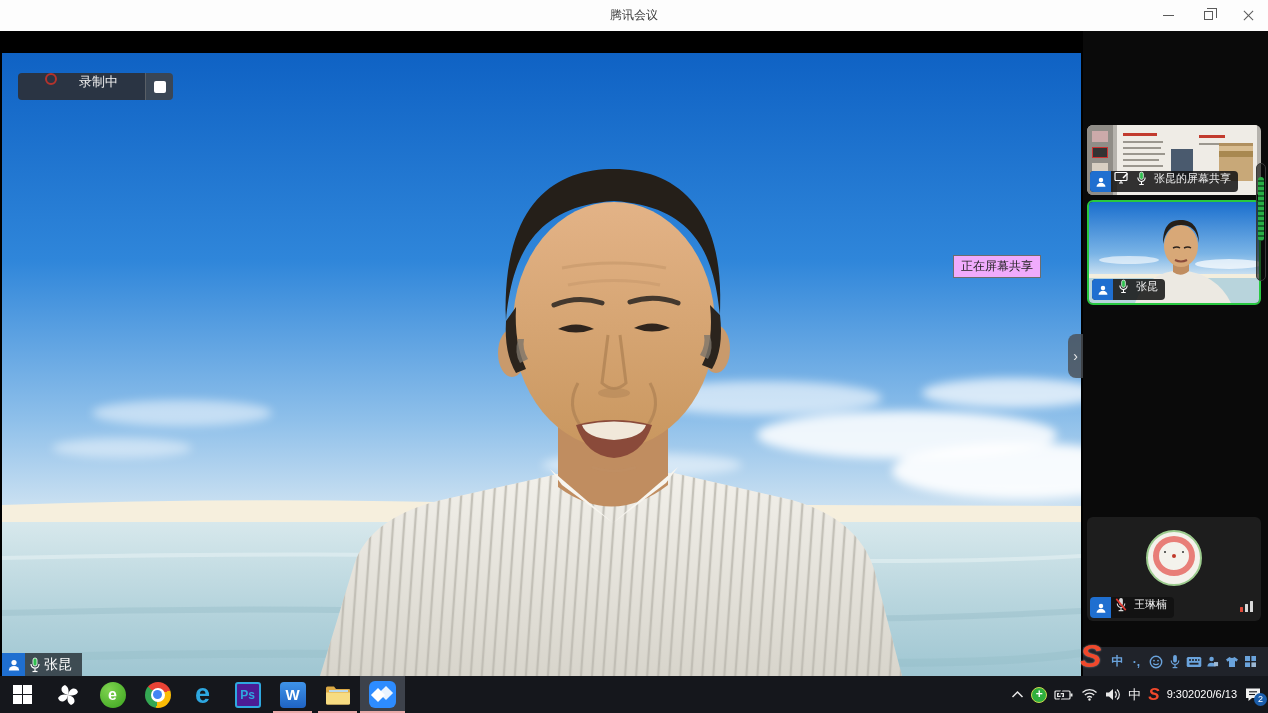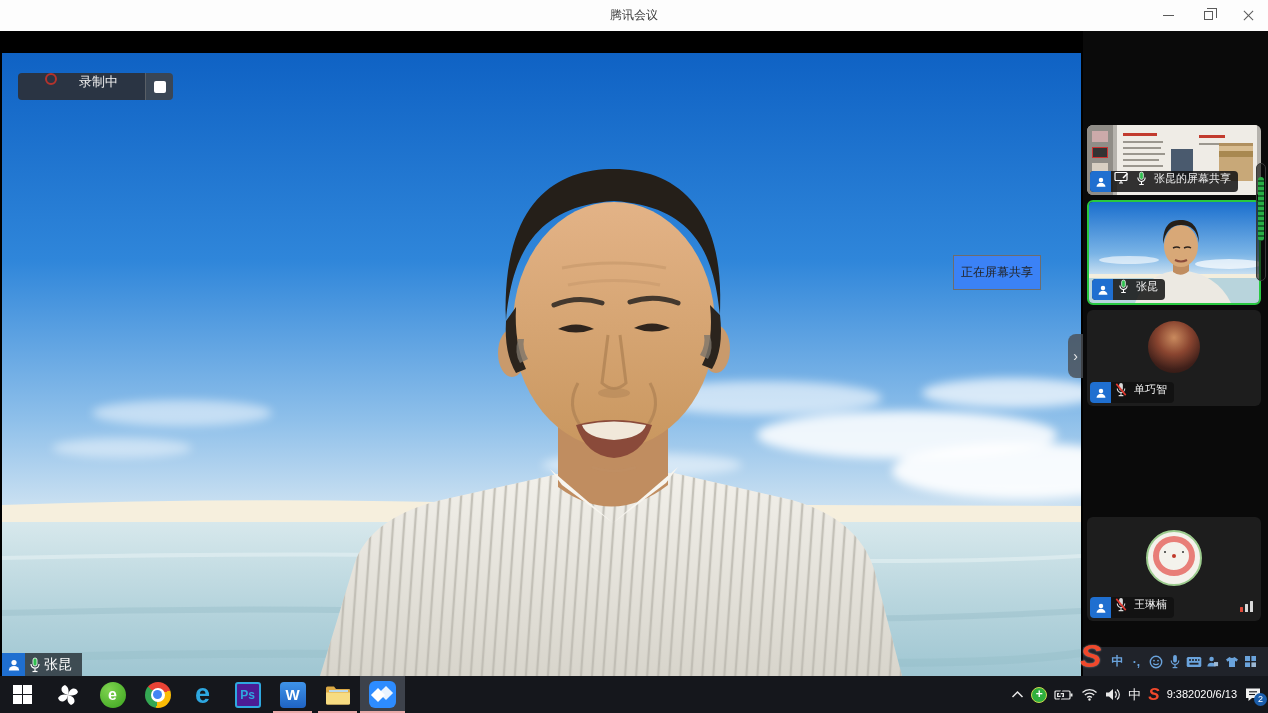--- a/index.html
+++ b/index.html
@@ -24,21 +24,21 @@
   .main-video { position:absolute; left:0; top:0; width:1083px; height:645px; background:#000; overflow:hidden; }
   .scene { position:absolute; left:2px; top:22px; width:1079px; height:623px; }
 
   .recording-pill { position:absolute; left:18px; top:42px; height:27px; display:flex; border-radius:4px; overflow:hidden; }
   .rec-left { display:flex; gap:22px; padding:0 27px; background:rgba(44,48,55,.92); }
   .rec-ring { width:12px; height:12px; border-radius:50%; border:2px solid #b4332c; }
   .rec-text { color:#f0f0f0; font-size:13px; }
   .rec-stop { width:28px; background:rgba(62,67,75,.92); display:flex; align-items:center; justify-content:center; border-left:1px solid rgba(120,120,120,.5); }
   .rec-stop-square { width:12px; height:12px; background:#fff; border-radius:2px; }
 
-  .share-tooltip { position:absolute; left:953px; top:224px; padding:8px 7px; background:#3b82f6; border:1px solid #6d6d6d; color:#222; font-size:12px; }
+  .share-tooltip { position:absolute; left:953px; top:224px; padding:2px 7px; background:#f0abfc; border:1px solid #6d6d6d; color:#222; font-size:12px; }
 
   .collapse-tab { position:absolute; left:1068px; top:303px; width:15px; height:44px; background:rgba(74,79,86,.82); border-radius:8px 0 0 8px; display:flex; align-items:center; justify-content:center; color:#e8e8e8; font-size:14px; }
 
   .speaker-label { position:absolute; left:2px; bottom:0; height:23px; display:flex; }
   .role-chip { width:23px; height:23px; display:flex; align-items:center; justify-content:center; flex:0 0 auto; }
   .role-blue { background:#1f6fd0; } .role-orange { background:#e07c1e; }
   .speaker-bar { display:flex; align-items:center; gap:3px; padding:0 10px 0 4px; background:rgba(24,28,33,.72); color:#fff; font-size:14px; }
 
   
   .sidebar { position:absolute; left:1083px; top:0; width:185px; height:645px; background:#0a0a0a; }
@@ -334,41 +334,20 @@
                 <rect x="4" y="1" width="4" height="8" rx="2" fill="#2fbf4f" stroke="#fff" stroke-width=".8"></rect>
                 <path d="M2 7 a4 4.2 0 0 0 8 0" stroke="#fff" stroke-width="1.2" fill="none"></path>
                 <line x1="6" y1="11.5" x2="6" y2="14" stroke="#fff" stroke-width="1.2"></line>
                 <line x1="3.5" y1="14.5" x2="8.5" y2="14.5" stroke="#fff" stroke-width="1.2"></line>
               </svg>
           </span>
           <span class="nm">张昆</span>
         </div>
       </div>
 
-      <div class="thumb t3">
-        <div class="avatar av-shan"></div>
-        <div class="name-bar">
-          <span class="role-chip role-blue">
-            <svg width="12" height="12" viewBox="0 0 14 14">
-                <circle cx="7" cy="4.6" r="2.6" fill="#fff"></circle>
-                <path d="M1.8 12.6 a5.2 4.6 0 0 1 10.4 0 Z" fill="#fff"></path>
-              </svg>
-          </span>
-          <span class="mid-ic">
-            <svg width="12" height="15" viewBox="0 0 12 16">
-                <rect x="4" y="1" width="4" height="8" rx="2" fill="#d9d9d9"></rect>
-                <path d="M2 7 a4 4.2 0 0 0 8 0" stroke="#d9d9d9" stroke-width="1.2" fill="none"></path>
-                <line x1="6" y1="11.5" x2="6" y2="14" stroke="#d9d9d9" stroke-width="1.2"></line>
-                <line x1="3.5" y1="14.5" x2="8.5" y2="14.5" stroke="#d9d9d9" stroke-width="1.2"></line>
-                <line x1="1" y1="2" x2="11" y2="14" stroke="#e0392f" stroke-width="1.7"></line>
-              </svg>
-          </span>
-          <span class="nm">单巧智</span>
-        </div>
-      </div>
 
 
       <div class="thumb t5">
         <div class="avatar av-lin"></div>
         <div class="name-bar">
           <span class="role-chip role-blue">
             <svg width="12" height="12" viewBox="0 0 14 14">
                 <circle cx="7" cy="4.6" r="2.6" fill="#fff"></circle>
                 <path d="M1.8 12.6 a5.2 4.6 0 0 1 10.4 0 Z" fill="#fff"></path>
               </svg>
@@ -526,21 +505,21 @@
       </span>
       <span class="tray-item">
         <svg width="16" height="13" viewBox="0 0 16 13">
             <path d="M1 4.5 L4 4.5 L8 1 L8 12 L4 8.5 L1 8.5 Z" fill="#e8e8e8"></path>
             <path d="M10 3.5 a4 4 0 0 1 0 6 M12 1.5 a6.5 6.5 0 0 1 0 10" stroke="#e8e8e8" stroke-width="1.2" fill="none"></path>
           </svg>
       </span>
       <span class="tray-item tray-ime">中</span>
       <span class="tray-item tray-sogou">S</span>
       <span class="tray-item clock">
-        <div>9:38</div>
+        <div>9:30</div>
         <div>2020/6/13</div>
       </span>
       <span class="tray-item notif">
         <svg width="18" height="16" viewBox="0 0 18 16">
             <path d="M2 1.5 L16 1.5 L16 11 L8 11 L4.5 14 L4.5 11 L2 11 Z" fill="#f2f2f2"></path>
             <line x1="5" y1="4.8" x2="13" y2="4.8" stroke="#15171c" stroke-width="1.1"></line>
             <line x1="5" y1="7.5" x2="11" y2="7.5" stroke="#15171c" stroke-width="1.1"></line>
           </svg>
         <span class="badge">2</span>
       </span>

